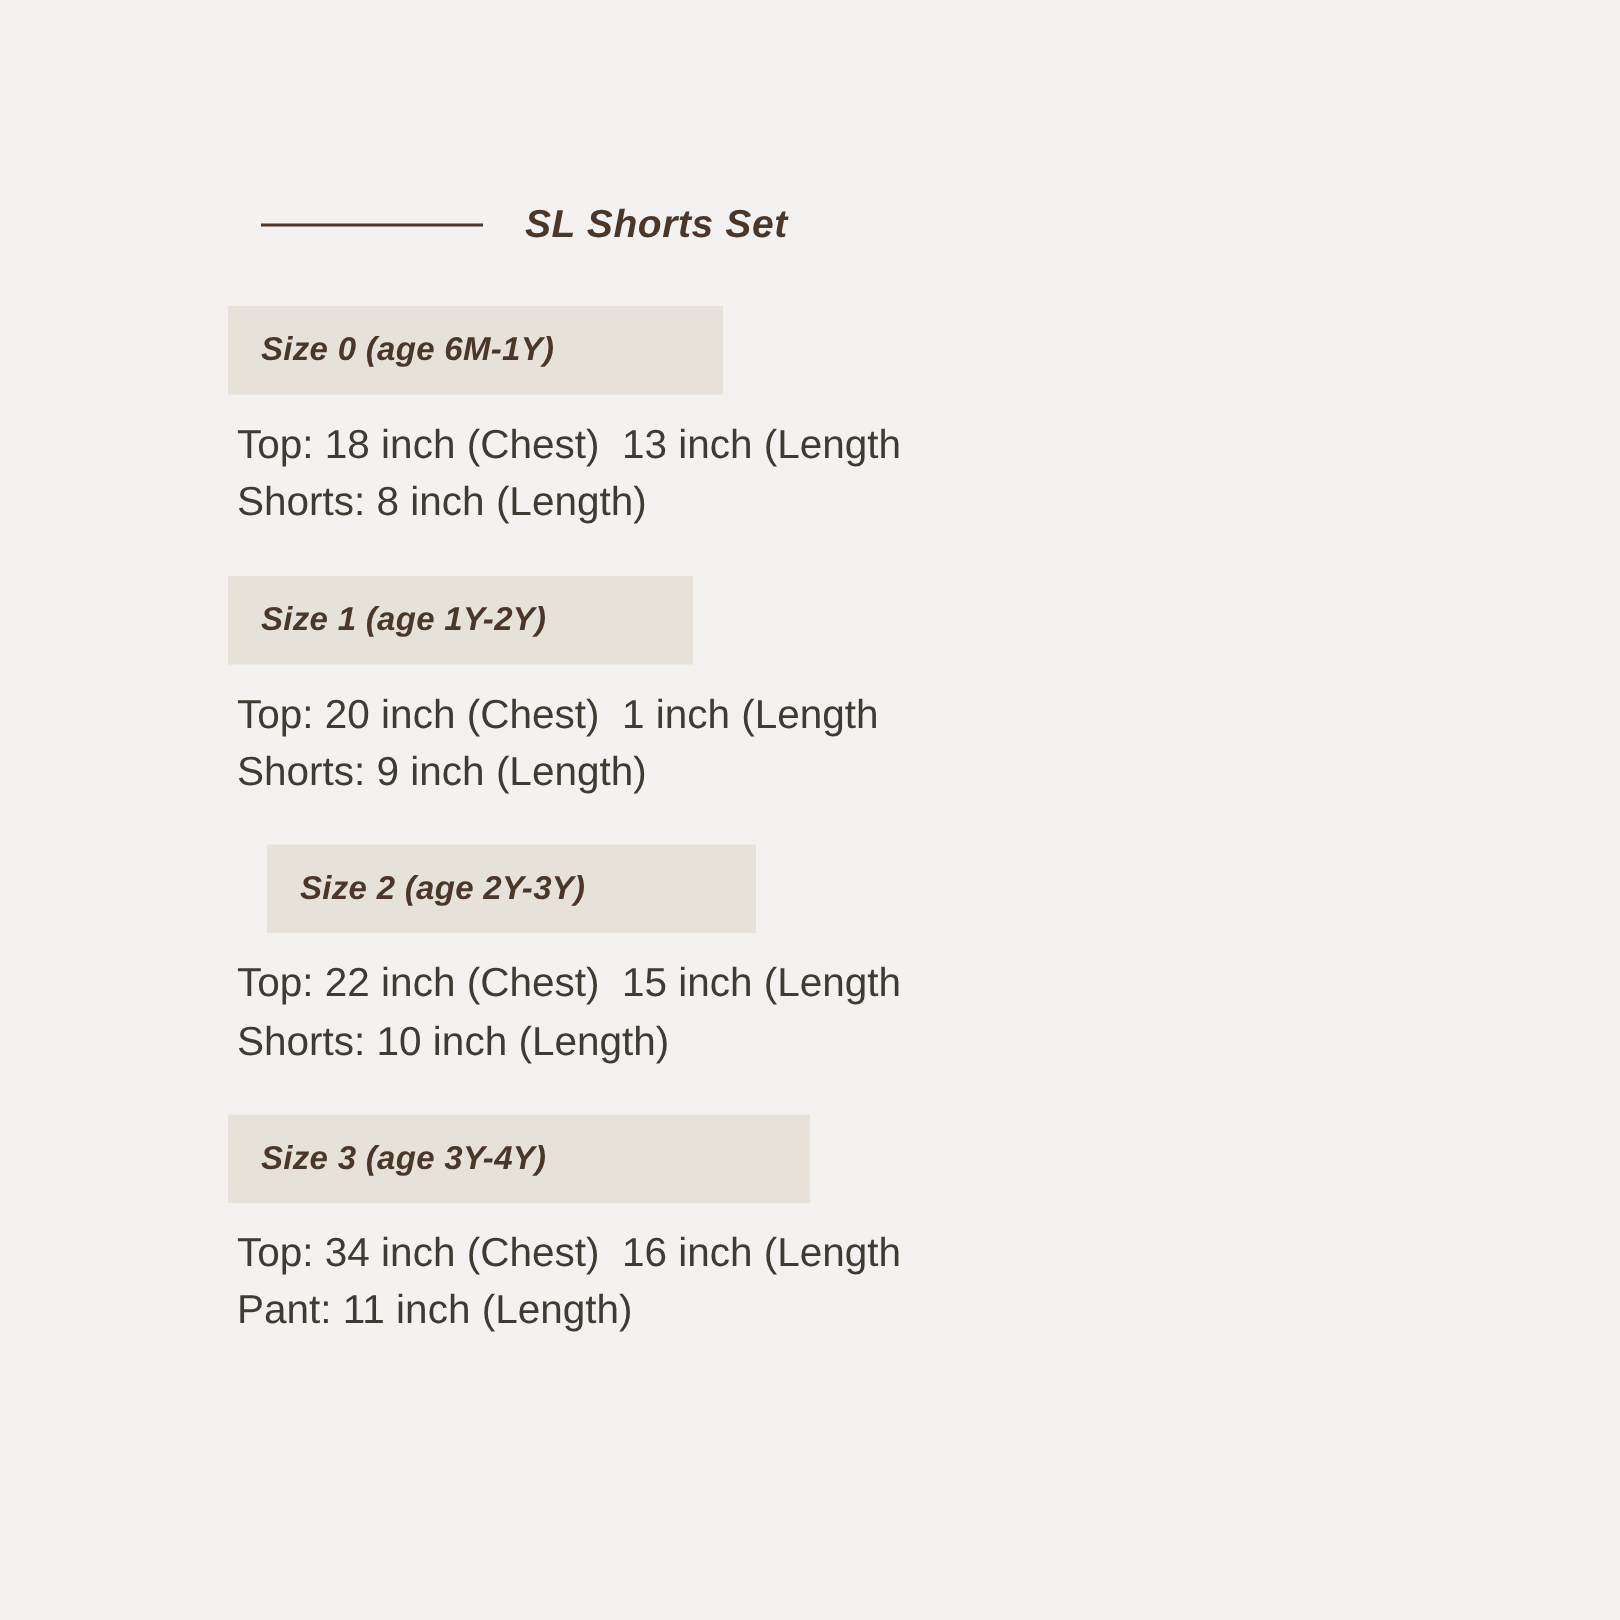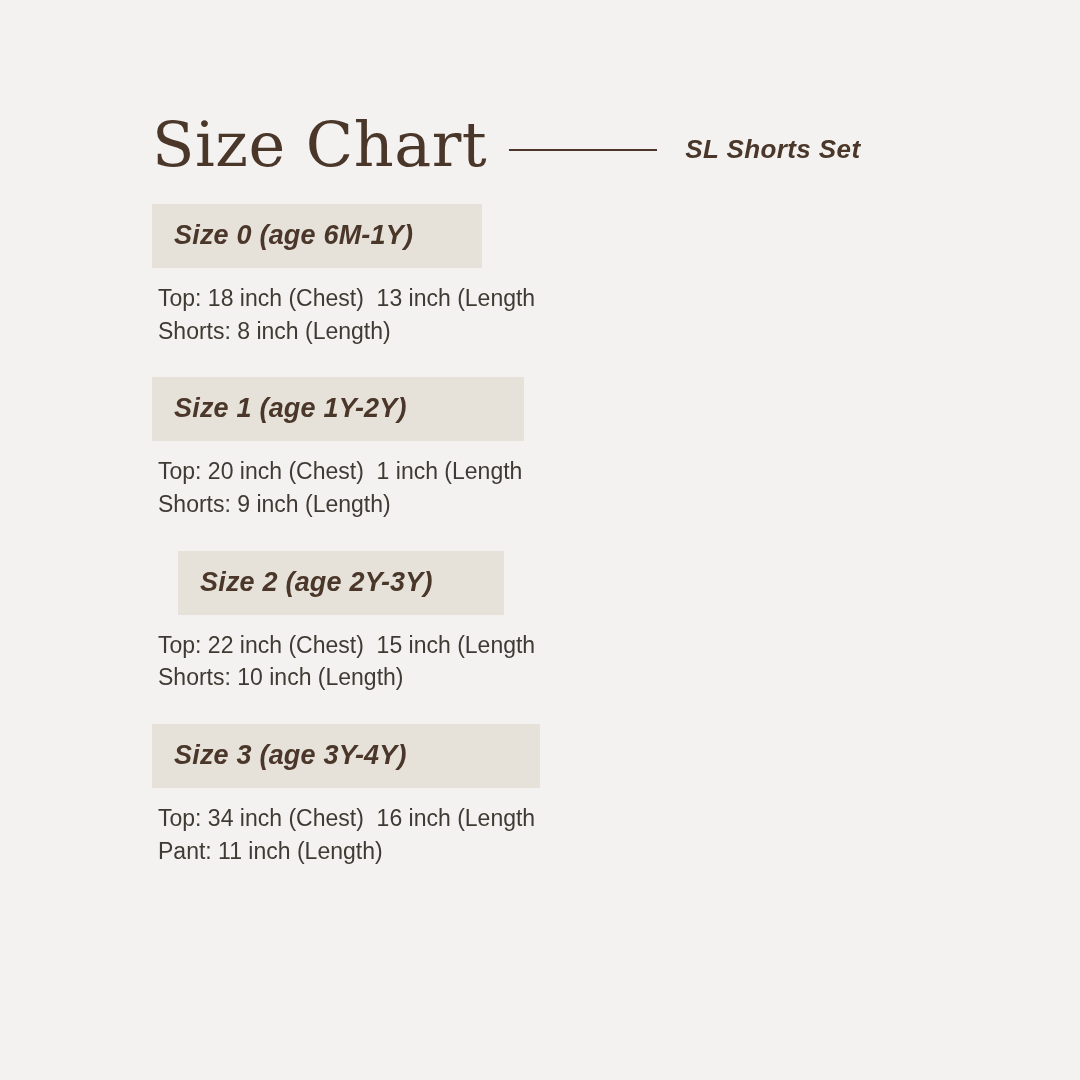--- a/index.html
+++ b/index.html
@@ -69,61 +69,60 @@
   .size-block {
     margin-bottom: 30px;
   }
   .size-label {
     display: inline-block;
     background: #e6e2da;
     color: #4a372a;
     font-family: "Liberation Sans", sans-serif;
     font-style: italic;
     font-weight: 700;
-    font-size: 27px;
+    font-size: 22px;
     letter-spacing: 0.2px;
     padding: 16px 24px 17px 22px;
     box-sizing: border-box;
   }
   .size-lines {
     margin-top: 14px;
     padding-left: 6px;
   }
   .size-line {
     font-family: "Liberation Sans", sans-serif;
-    font-size: 23px;
+    font-size: 27px;
     font-weight: 400;
     color: #3f3a33;
     line-height: 1.42;
     white-space: pre;
   }
 </style>
 </head>
 <body>
 
 <div class="page">
 
   <div class="header">
-    <div class="title">Size Chart</div>
     <div class="rule"></div>
     <div class="subtitle">SL Shorts Set</div>
   </div>
 
   <div class="sizes">
 
     <div class="size-block">
       <div class="size-label" style="width: 330px;">Size 0 (age 6M-1Y)</div>
       <div class="size-lines">
         <div class="size-line">Top: 18 inch (Chest)  13 inch (Length</div>
         <div class="size-line">Shorts: 8 inch (Length)</div>
       </div>
     </div>
 
     <div class="size-block">
-      <div class="size-label" style="width: 372px;">Size 1 (age 1Y-2Y)</div>
+      <div class="size-label" style="width: 310px;">Size 1 (age 1Y-2Y)</div>
       <div class="size-lines">
         <div class="size-line">Top: 20 inch (Chest)  1 inch (Length</div>
         <div class="size-line">Shorts: 9 inch (Length)</div>
       </div>
     </div>
 
     <div class="size-block">
       <div class="size-label" style="width: 326px; margin-left: 26px;">Size 2 (age 2Y-3Y)</div>
       <div class="size-lines">
         <div class="size-line">Top: 22 inch (Chest)  15 inch (Length</div>

